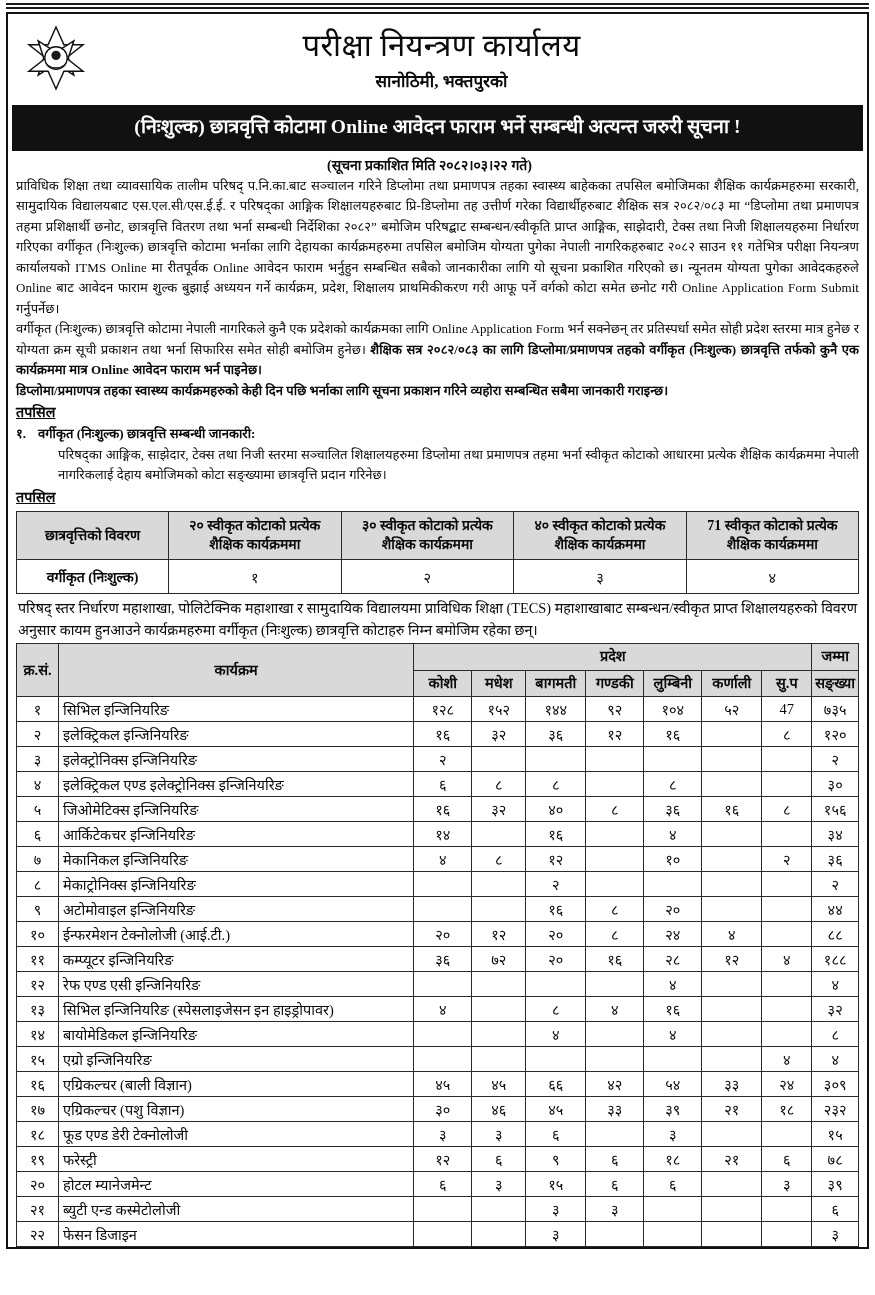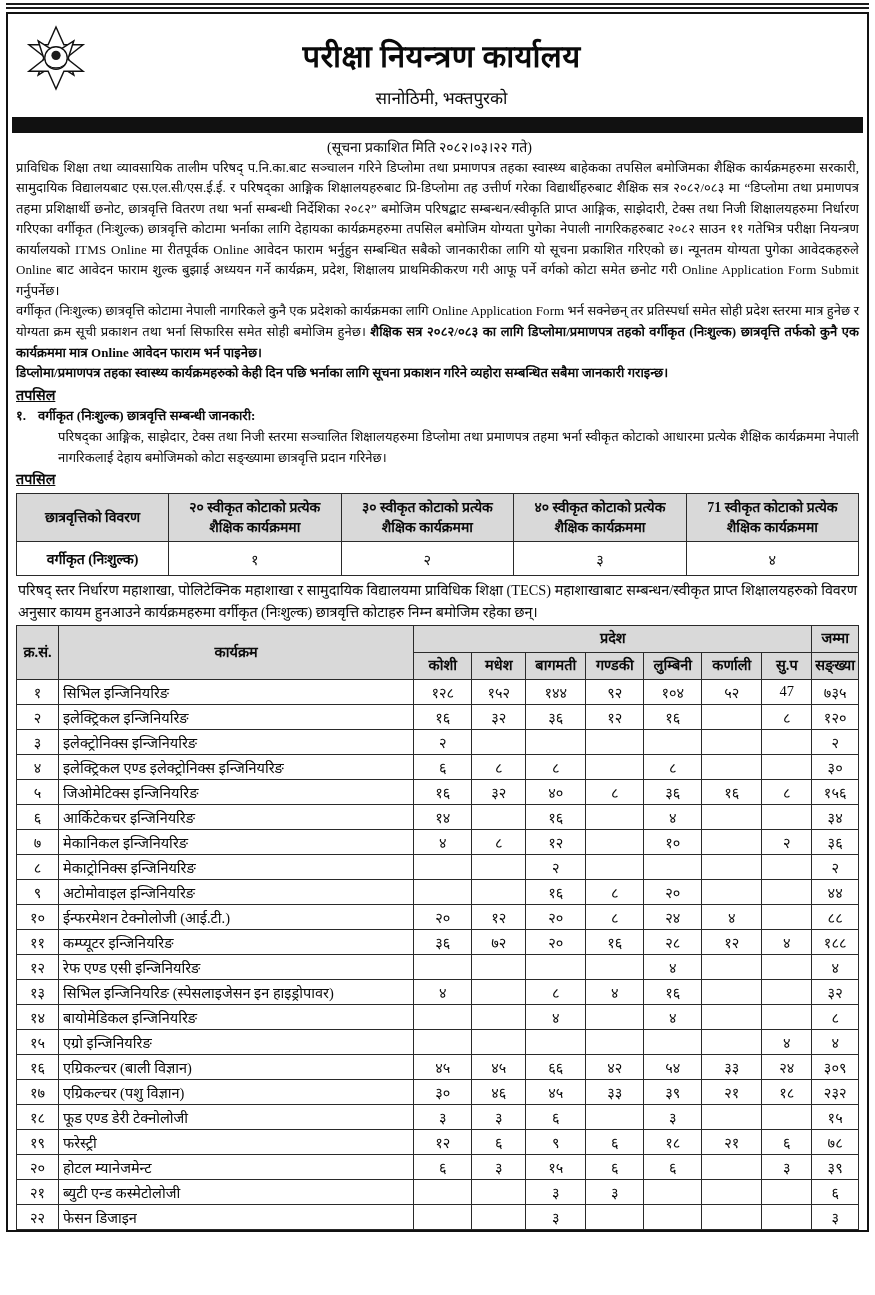--- a/index.html
+++ b/index.html
@@ -57,51 +57,51 @@
   }
   .org-line1 {
     font-size: 15px;
     font-weight: 600;
     letter-spacing: .2px;
     line-height: 1.35;
     margin-top: 4px;
   }
   .org-line2 {
     font-size: 31px;
-    font-weight: 700;
+    font-weight: 400;
     line-height: 1.22;
     letter-spacing: .3px;
-    margin-top: 19px;
+    margin-top: 8px;
     text-align: center;
   }
   .org-line3 {
     font-size: 17px;
-    font-weight: 400;
+    font-weight: 700;
     line-height: 1.35;
-    margin-top: 12px;
+    margin-top: 6px;
   }
 
   
   .banner {
     background: #111111;
     color: #ffffff;
     margin: 6px 4px 0 4px;
     padding: 7px 10px 9px 10px;
     text-align: center;
     font-size: 19.5px;
     font-weight: 700;
     line-height: 1.52;
     letter-spacing: .1px;
   }
   .banner .ln { display: block; white-space: nowrap; }
 
   .pubdate {
     text-align: center;
     font-size: 14px;
-    font-weight: 400;
+    font-weight: 700;
     margin: 4px 16px 2px 0;
   }
 
   
   .body-wrap { padding: 0 8px 0 8px; }
   p.para {
     margin: 0;
     font-size: 13px;
     line-height: 1.58;
     text-align: justify;
@@ -210,20 +210,21 @@
           <path d="M36 60 Q50 70 64 60" stroke="#111" stroke-width="1.6" fill="none"></path>
         </svg>
       </div>
       <div class="masthead-text">
         <div class="org-line2">परीक्षा नियन्त्रण कार्यालय</div>
         <div class="org-line3">सानोठिमी,  भक्तपुरको</div>
       </div>
     </div>
 
     <div class="banner">
+      <span class="ln">(निःशुल्क) छात्रवृत्ति कोटामा Online आवेदन फाराम भर्ने सम्बन्धी अत्यन्त जरुरी सूचना !</span>
     </div>
 
     <div class="pubdate">(सूचना प्रकाशित मिति २०८२।०३।२२ गते)</div>
 
     <div class="body-wrap">
 
       <p class="para">प्राविधिक शिक्षा तथा व्यावसायिक तालीम परिषद् प.नि.का.बाट सञ्चालन गरिने डिप्लोमा तथा प्रमाणपत्र तहका स्वास्थ्य बाहेकका तपसिल बमोजिमका शैक्षिक कार्यक्रमहरुमा सरकारी, सामुदायिक विद्यालयबाट एस.एल.सी/एस.ई.ई. र परिषद्का आङ्गिक शिक्षालयहरुबाट प्रि-डिप्लोमा तह उत्तीर्ण गरेका विद्यार्थीहरुबाट शैक्षिक सत्र २०८२/०८३ मा “डिप्लोमा तथा प्रमाणपत्र तहमा प्रशिक्षार्थी छनोट, छात्रवृत्ति वितरण तथा भर्ना सम्बन्धी निर्देशिका २०८२” बमोजिम परिषद्बाट सम्बन्धन/स्वीकृति प्राप्त आङ्गिक, साझेदारी, टेक्स तथा निजी शिक्षालयहरुमा निर्धारण गरिएका वर्गीकृत (निःशुल्क) छात्रवृत्ति कोटामा भर्नाका लागि देहायका कार्यक्रमहरुमा तपसिल बमोजिम योग्यता पुगेका नेपाली नागरिकहरुबाट २०८२ साउन ११ गतेभित्र परीक्षा नियन्त्रण कार्यालयको ITMS Online मा रीतपूर्वक Online आवेदन फाराम भर्नुहुन सम्बन्धित सबैको जानकारीका लागि यो सूचना प्रकाशित गरिएको छ। न्यूनतम योग्यता पुगेका आवेदकहरुले Online बाट आवेदन फाराम शुल्क बुझाई अध्ययन गर्ने कार्यक्रम, प्रदेश, शिक्षालय प्राथमिकीकरण गरी आफू पर्ने वर्गको कोटा समेत छनोट गरी Online Application Form Submit गर्नुपर्नेछ।</p>
 
       <p class="para"><span>वर्गीकृत (निःशुल्क) छात्रवृत्ति कोटामा नेपाली नागरिकले कुनै एक प्रदेशको कार्यक्रमका लागि Online Application Form भर्न सक्नेछन् तर प्रतिस्पर्धा समेत सोही प्रदेश स्तरमा मात्र हुनेछ र योग्यता क्रम सूची प्रकाशन तथा भर्ना सिफारिस समेत सोही बमोजिम हुनेछ। </span><b>शैक्षिक सत्र २०८२/०८३ का लागि डिप्लोमा/प्रमाणपत्र तहको वर्गीकृत (निःशुल्क) छात्रवृत्ति तर्फको कुनै एक कार्यक्रममा मात्र Online आवेदन फाराम भर्न पाइनेछ।</b></p>
 

